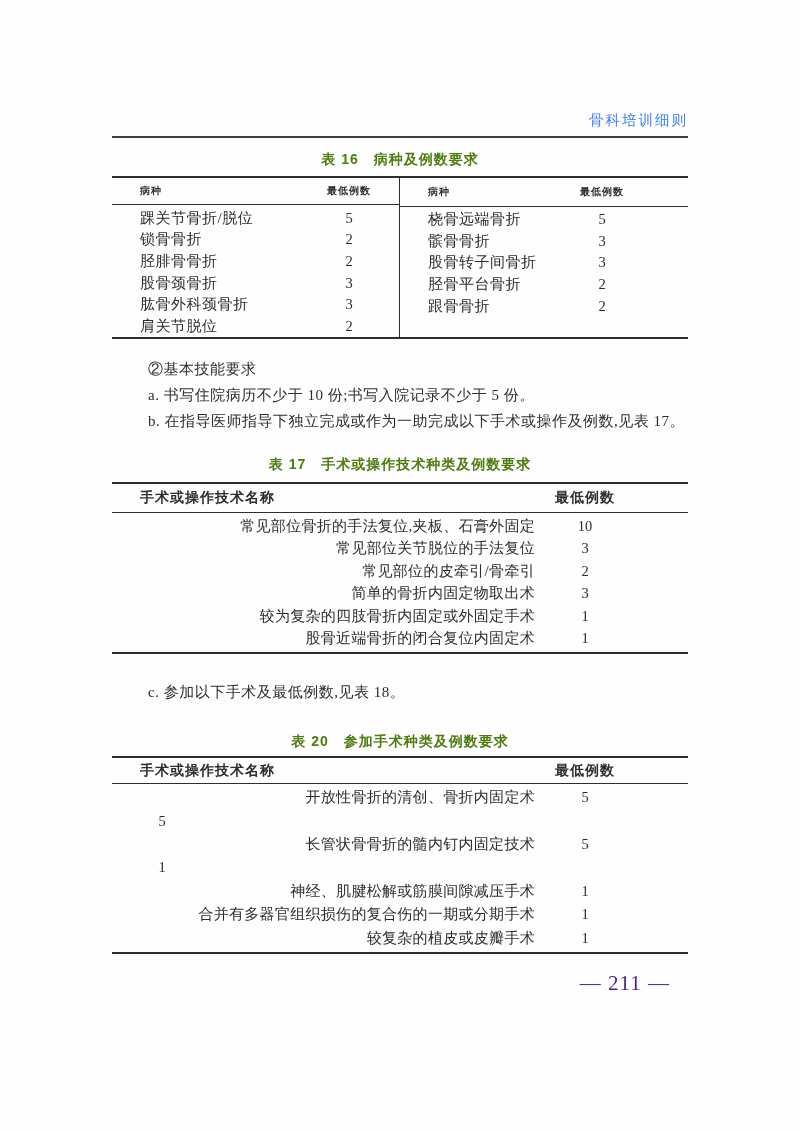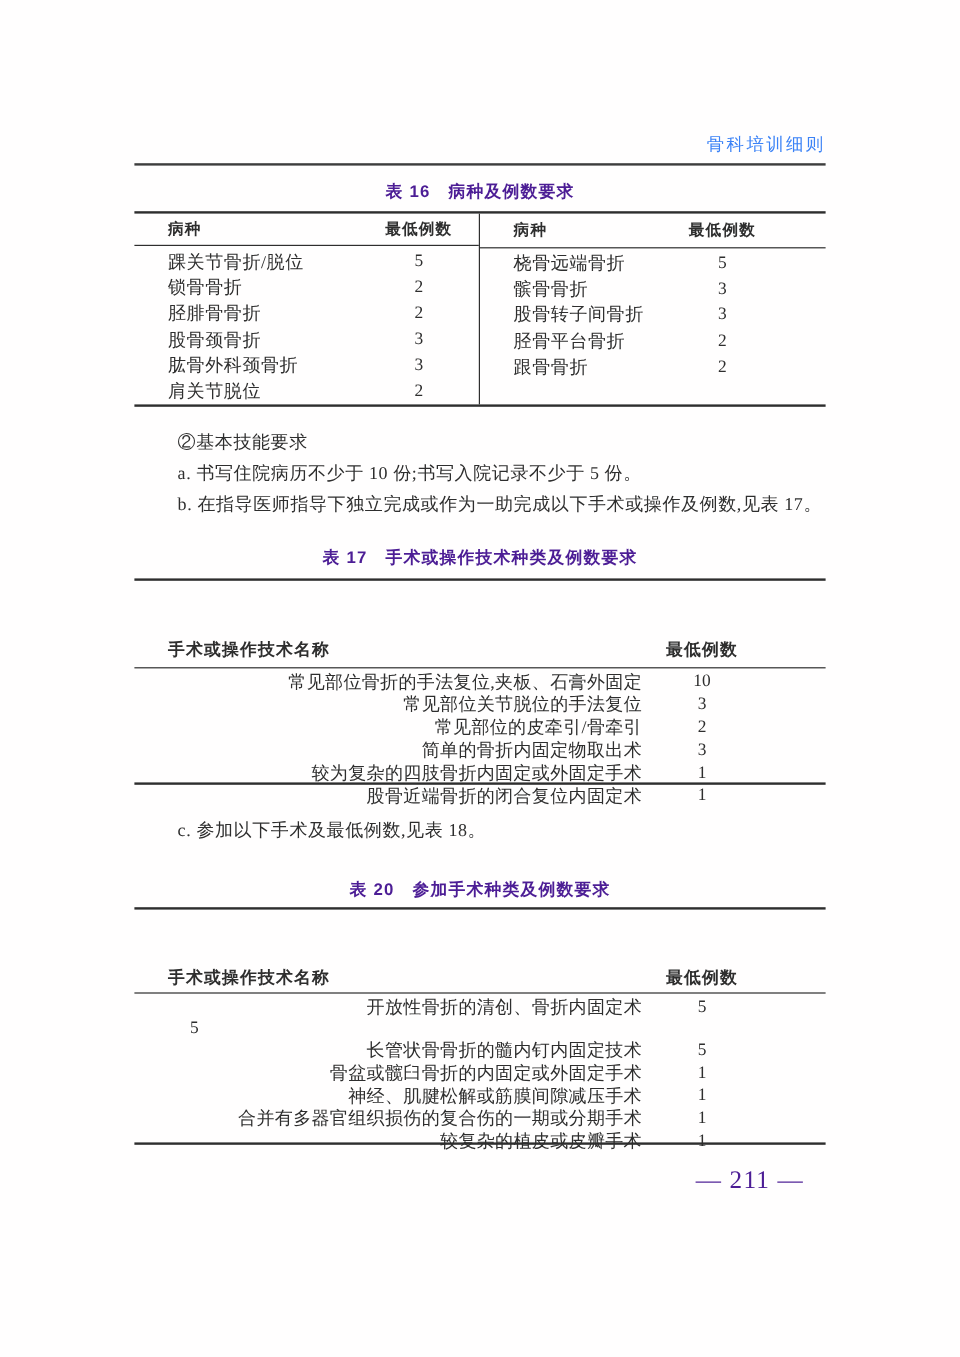--- a/index.html
+++ b/index.html
@@ -14,40 +14,40 @@
   .running-head{
     position:absolute;top:111px;left:112px;width:576px;
     text-align:right;font-size:14.5px;color:#3b82f6;letter-spacing:2px;
   }
   .head-rule{
     position:absolute;top:136px;left:112px;width:576px;height:2px;background:#3d3d3d;
   }
   .tbl-title{
     position:absolute;left:112px;width:576px;text-align:center;
     font-family:"Liberation Sans","DejaVu Sans",sans-serif;
-    font-weight:bold;font-size:14px;color:#4c1d95;letter-spacing:1px;
+    font-weight:bold;font-size:14px;color:#4d7c0f;letter-spacing:1px;
   }
   #t16-title{top:151px;}
   #t17-title{top:456px;}
   #t18-title{top:733px;}
 
   
   .t16{
     position:absolute;left:112px;top:176px;width:576px;height:163px;
     box-sizing:border-box;
     border-top:2.5px solid #2e2e2e;border-bottom:2.5px solid #2e2e2e;
     display:flex;
   }
   .t16-half{width:50%;box-sizing:border-box;display:flex;flex-direction:column;}
   .t16-half.left{border-right:1.5px solid #2e2e2e;}
   .t16-head{
     display:flex;align-items:center;height:28px;
     border-bottom:1px solid #2e2e2e;
     font-family:"Liberation Sans","DejaVu Sans",sans-serif;
-    font-weight:bold;font-size:13px;letter-spacing:1px;
+    font-weight:bold;font-size:10px;letter-spacing:1px;
   }
   .t16-head .name{flex:1;padding-left:28px;}
   .t16-head .val{width:100px;text-align:center;}
   .t16-half.right .t16-head .val{margin-right:36px;}
   .t16-rows{flex:1;display:flex;flex-direction:column;padding-top:2px;}
   .t16-row{display:flex;align-items:center;height:21.6px;font-size:15px;margin-left:20px;}
   .t16-row .name{flex:1;padding-left:8px;letter-spacing:0.5px;white-space:nowrap;}
   .t16-row .val{width:100px;text-align:center;font-size:14.5px;}
   .t16-half.right .t16-row .val{margin-right:36px;}
 
@@ -66,21 +66,21 @@
     position:absolute;left:112px;width:576px;box-sizing:border-box;
     border-top:2.5px solid #2e2e2e;border-bottom:2.5px solid #2e2e2e;
     display:flex;flex-direction:column;
   }
   #t17{top:482px;height:172px;}
   #t18{top:756px;height:198px;}
   .op-head{
     display:flex;align-items:center;height:28px;flex:0 0 28px;
     border-bottom:1px solid #2e2e2e;
     font-family:"Liberation Sans","DejaVu Sans",sans-serif;
-    font-weight:bold;font-size:14px;letter-spacing:1px;margin-top:44px;
+    font-weight:bold;font-size:14px;letter-spacing:1px;
   }
   #t18 .op-head{height:25px;flex:0 0 25px;}
   .op-head .name{flex:1;padding-left:28px;}
   .op-head .val{width:100px;text-align:center;margin-right:53px;}
   .op-rows{flex:1;display:flex;flex-direction:column;padding:2px 0;}
   .op-row{display:flex;align-items:center;flex:1;font-size:15px;}
   .op-row .name{flex:1;padding-left:8px;letter-spacing:0.3px;white-space:nowrap;text-align:right;}
   .op-row .val{width:100px;text-align:center;margin-right:53px;font-size:14.5px;}
 
   .page-num{
@@ -235,21 +235,20 @@
         <div class="op-row">
           <div class="val">5</div>
         </div>
 
         <div class="op-row">
           <div class="name">长管状骨骨折的髓内钉内固定技术</div>
           <div class="val">5</div>
         </div>
 
         <div class="op-row">
-          <div class="name">骨盆或髋臼骨折的内固定或外固定手术</div>
           <div class="val">1</div>
         </div>
 
         <div class="op-row">
           <div class="name">神经、肌腱松解或筋膜间隙减压手术</div>
           <div class="val">1</div>
         </div>
 
         <div class="op-row">
           <div class="name">合并有多器官组织损伤的复合伤的一期或分期手术</div>

